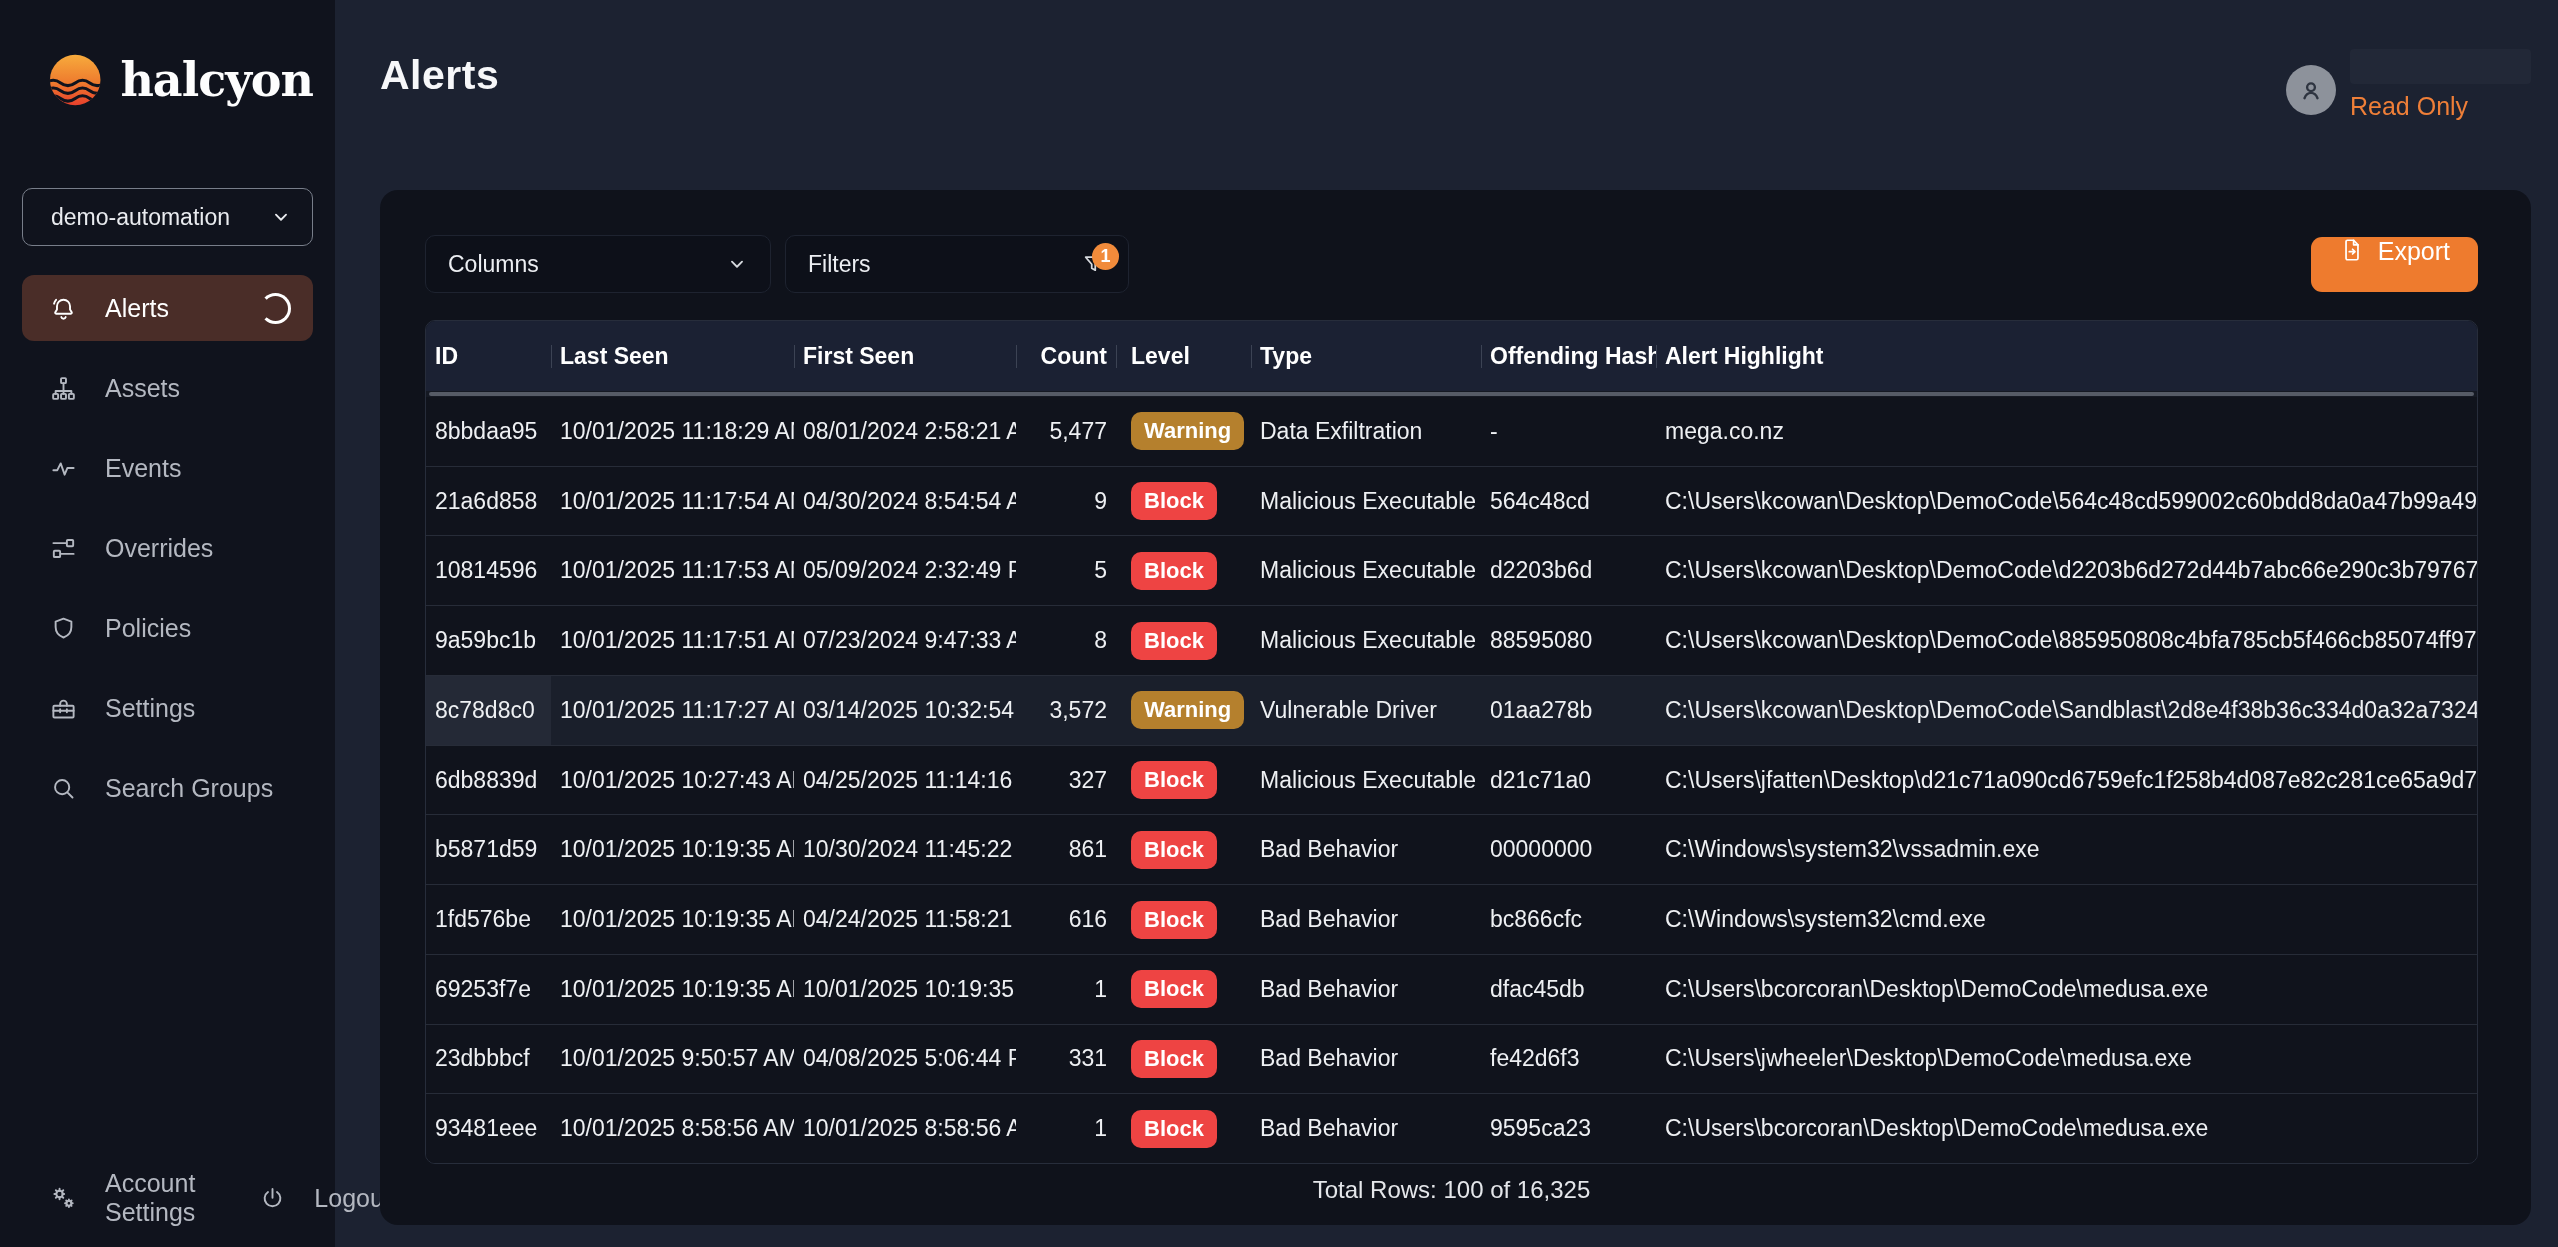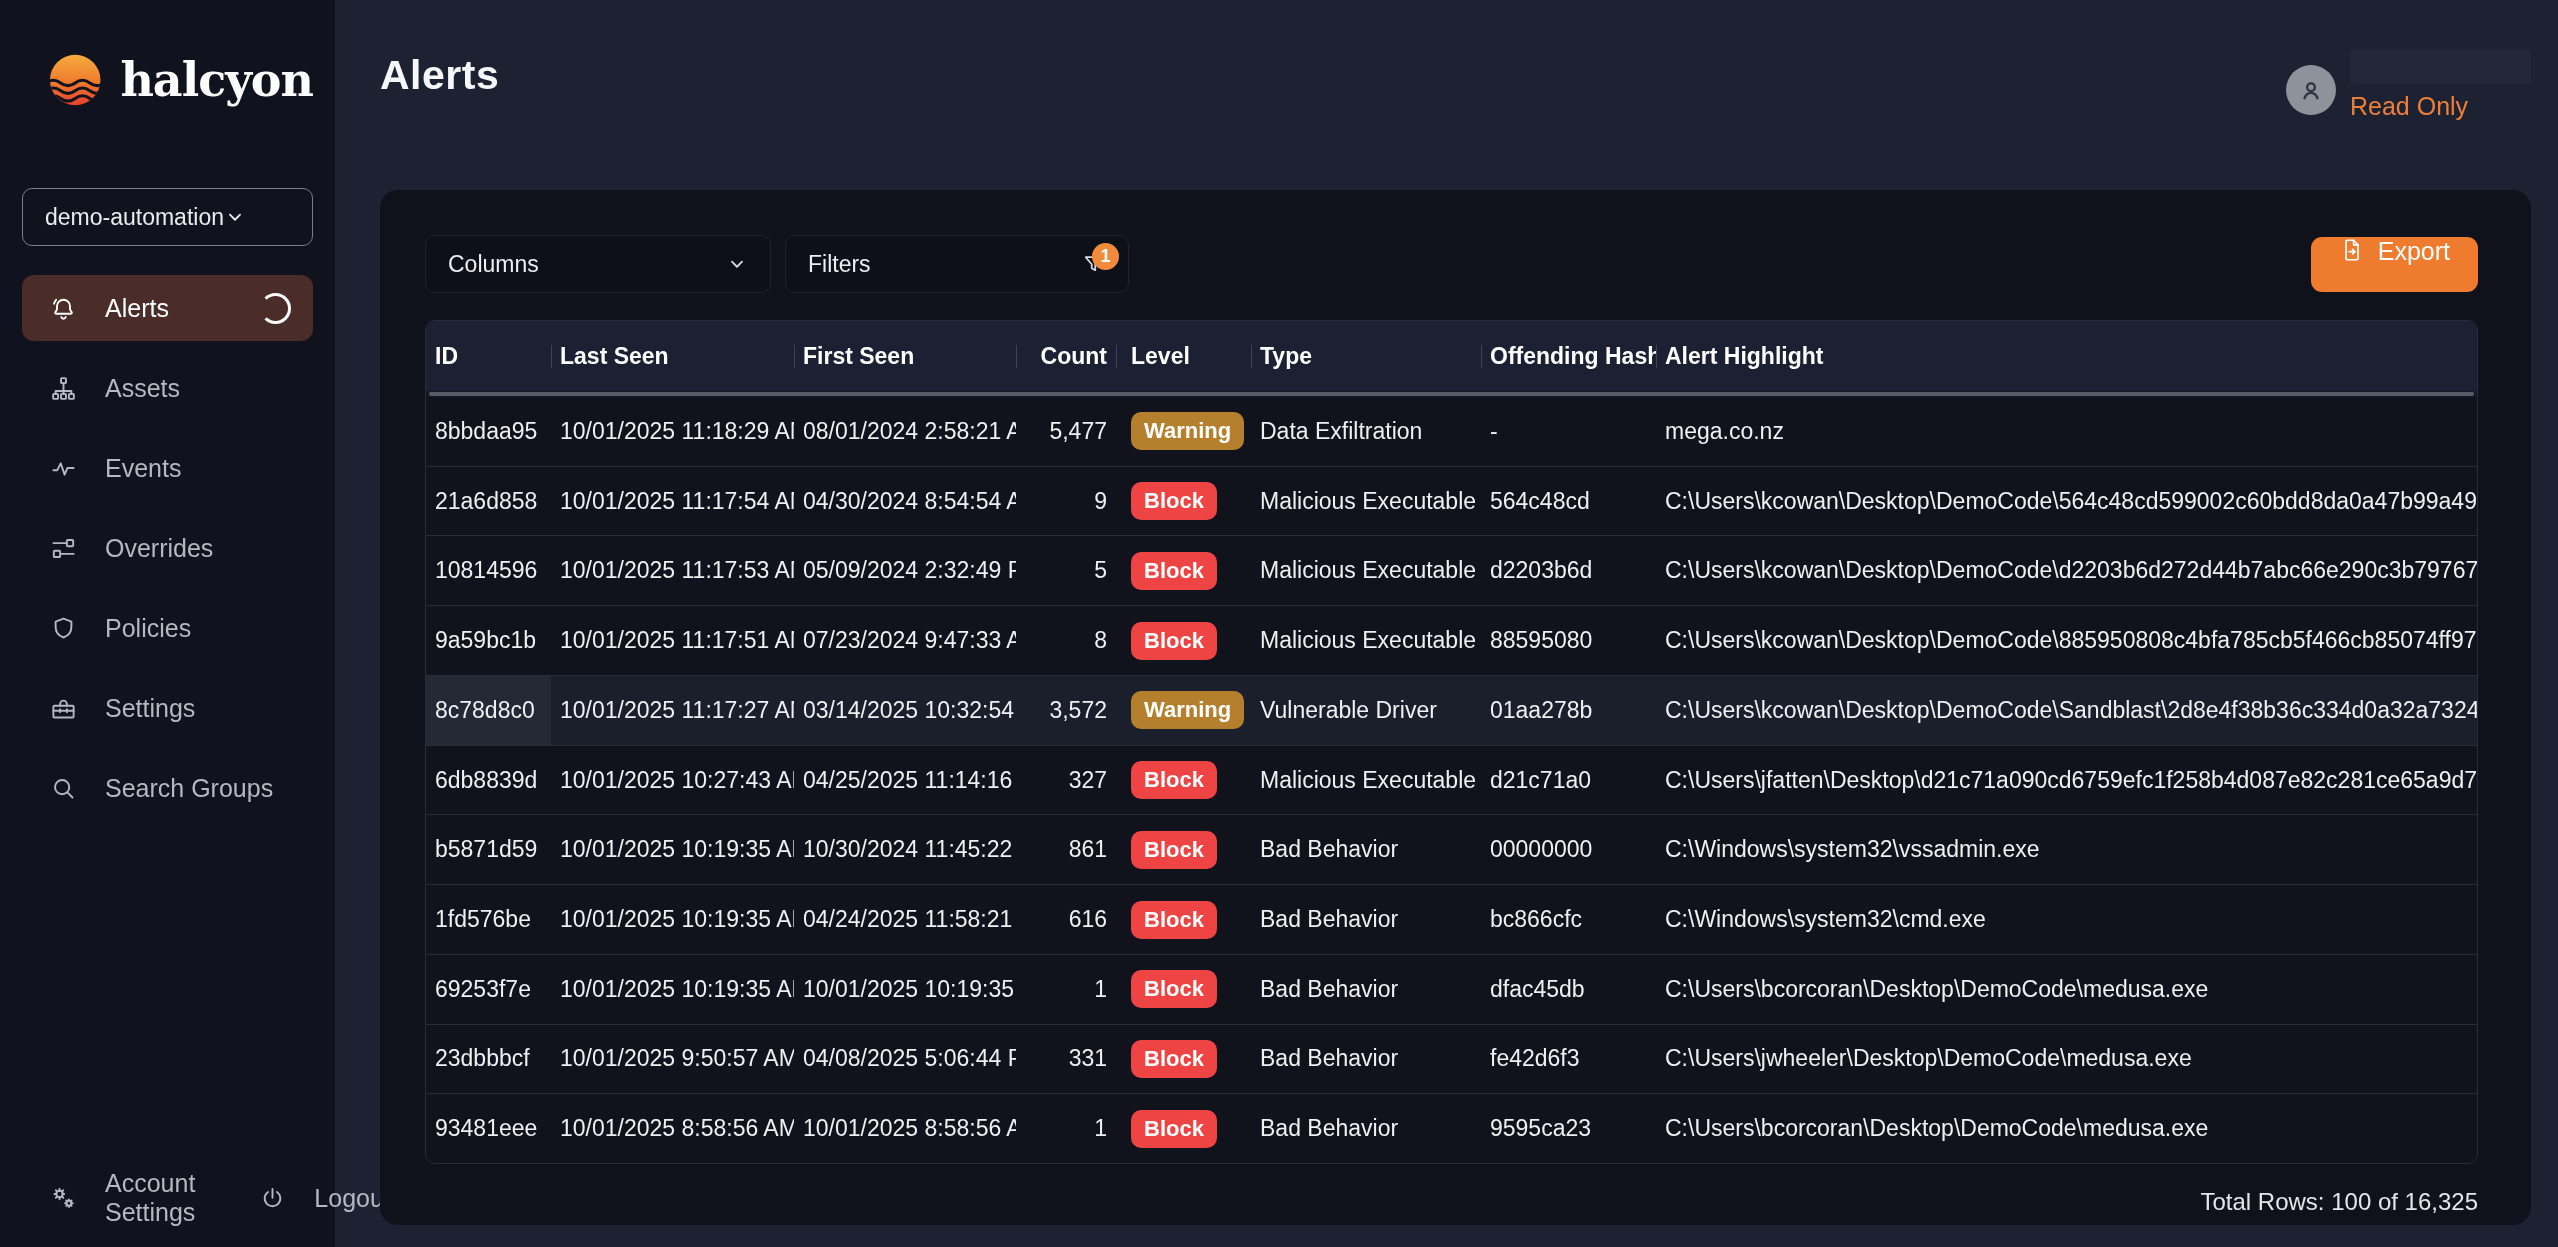--- a/index.html
+++ b/index.html
@@ -11,22 +11,22 @@
   *{margin:0;padding:0;box-sizing:border-box}
   html,body{width:2558px;height:1247px;overflow:hidden;background:var(--page-bg);
     font-family:"Liberation Sans",sans-serif;color:var(--txt)}
   .app{display:flex;width:2558px;height:1247px}
 
   
   .sidebar{position:relative;width:335px;height:100%;background:var(--sidebar-bg);flex:none;padding:0 22px}
   .logo{display:flex;align-items:center;gap:18px;margin:52px 0 0 26px}
   .logo-text{font-family:"DejaVu Serif","Liberation Serif",serif;font-weight:700;font-size:46px;
     color:#fdfdfd;letter-spacing:-1px}
-  .org-select{display:flex;align-items:center;width:291px;height:58px;
-    margin-top:80px;padding:0 20px 0 22px;background:transparent;border:1px solid #787e8a;
+  .org-select{display:flex;align-items:center;justify-content:space-between;width:291px;height:58px;
+    margin-top:80px;padding:0 20px 0 28px;background:transparent;border:1px solid #787e8a;
     border-radius:10px;color:#e9ebef;font-size:23px;font-family:inherit;cursor:pointer}
   .nav{display:flex;flex-direction:column;gap:14px;margin-top:29px}
   .nav-footer{position:absolute;left:22px;bottom:16px;width:291px;display:flex;flex-direction:row;gap:14px}
   .nav-item{display:flex;align-items:center;gap:28px;height:66px;padding:0 22px 0 28px;border-radius:12px;
     color:var(--muted);font-size:25px;cursor:pointer;background:transparent;border:none;font-family:inherit;text-align:left}
   .nav-item .icon{flex:none;color:var(--muted)}
   .nav-item.active{background:#4a2d28;color:#ffffff}
   .nav-item.active .icon{color:#ffffff}
   .icon{width:27px;height:27px;stroke:currentColor;fill:none;stroke-width:1.7;stroke-linecap:round;stroke-linejoin:round}
   .chev{width:22px;height:22px;stroke:currentColor;fill:none;stroke-width:2;stroke-linecap:round;stroke-linejoin:round}
@@ -82,21 +82,21 @@
   .hscroll .thumb{width:100%;height:4px;background:#565b66;border-radius:3px}
   .tbody{display:flex;flex-direction:column;height:766px}
   .trow{flex:1;display:flex;background:var(--row-bg);cursor:pointer}
   .trow + .trow{border-top:1px solid var(--sep)}
   .trow.hovered{background:var(--row-hover)}
   .trow.hovered .c-id{background:#242936}
   .badge{display:inline-flex;align-items:center;padding:8px 13px;border-radius:10px;
     font-size:22px;font-weight:600;color:#ffffff;line-height:1}
   .badge.warning{background:var(--warning)}
   .badge.block{background:var(--block)}
-  .tfoot{display:flex;justify-content:flex-end;width:2053px;margin-top:24px;font-size:24px;color:#e4e6ea}
+  .tfoot{display:flex;justify-content:center;width:2053px;margin-top:12px;font-size:24px;color:#e4e6ea}
 </style>
 </head>
 <body>
 
 <svg width="0" height="0" style="position:absolute" aria-hidden="true">
   <defs>
     <symbol id="i-bell" viewBox="0 0 24 24">
         <path d="M12 4.2a5.8 5.8 0 0 0-5.8 5.8v2.9l-1.5 2.4c-.3.6 0 1.3.7 1.3h13.2c.7 0 1-.7.7-1.3l-1.5-2.4V10A5.8 5.8 0 0 0 12 4.2z"></path>
         <path d="M10 19.6a2.1 2.1 0 0 0 4 0"></path>
         <path d="M5.4 4.3a8.2 8.2 0 0 0-1.8 3.4"></path>

